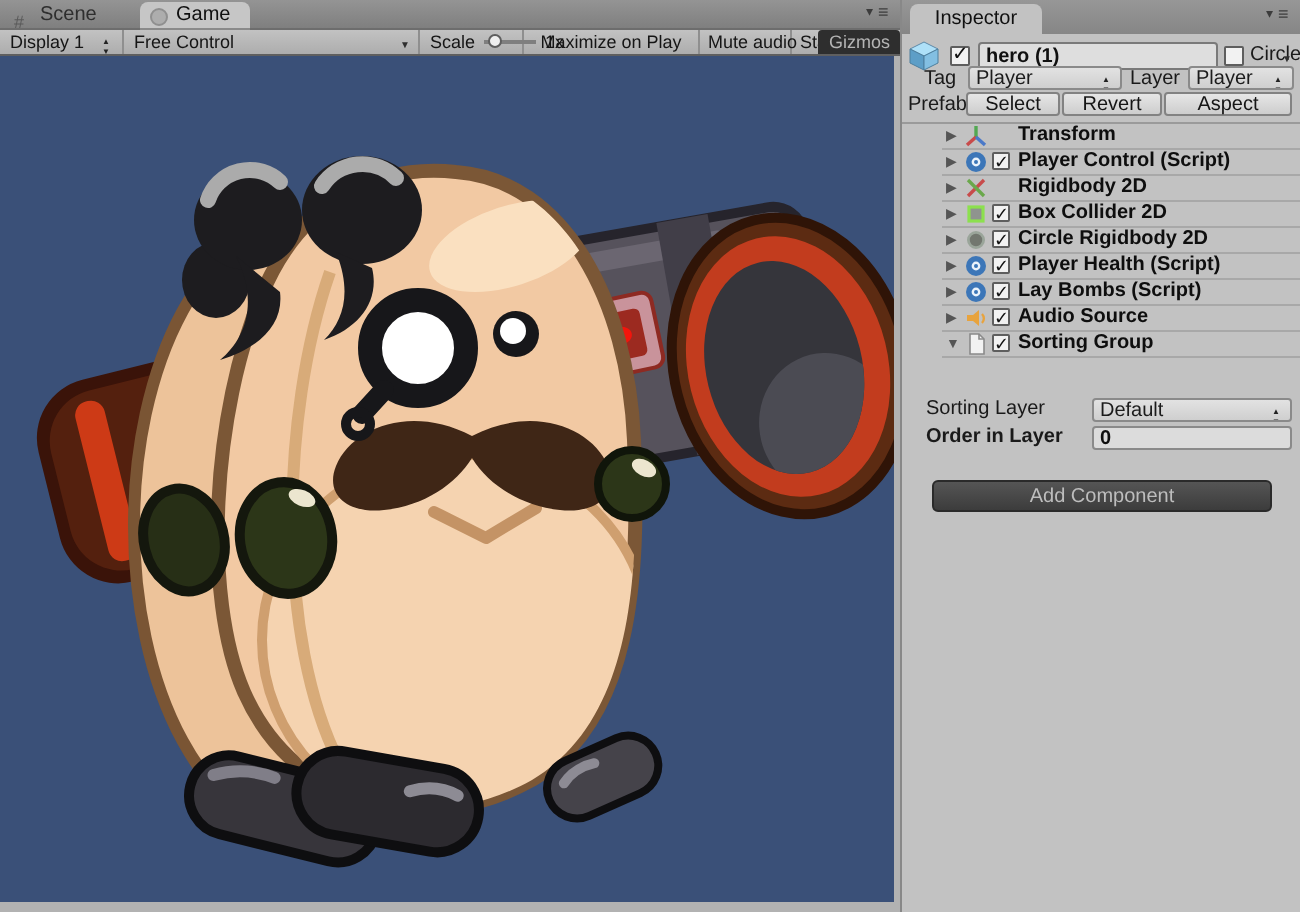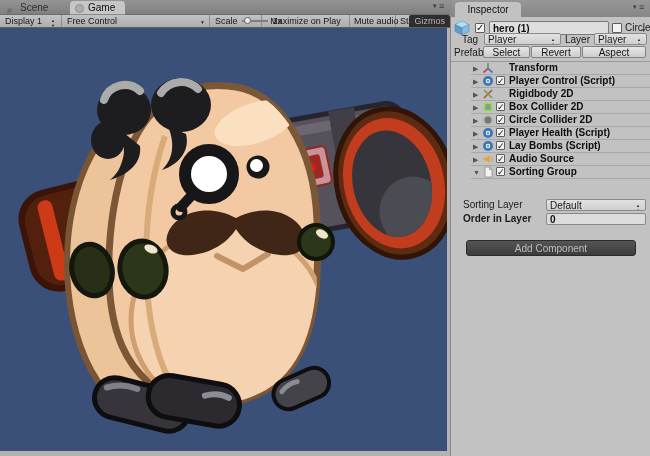--- a/index.html
+++ b/index.html
@@ -291,21 +291,21 @@
         <span class="clabel">Box Collider 2D</span>
         <span class="gear-icon"></span>
       </div>
 
       <div class="crow">
         <span class="fold"></span>
         <svg class="cicon" viewBox="0 0 12 12">
           <circle cx="6" cy="6" r="3.8" fill="#72776f" stroke="#9aa59a" stroke-width="1.4"></circle>
         </svg>
         <span class="cbx checked"></span>
-        <span class="clabel">Circle Collider 2D</span>
+        <span class="clabel">Circle Rigidbody 2D</span>
         <span class="gear-icon"></span>
       </div>
 
 
       <div class="crow">
         <span class="fold"></span>
         <svg class="cicon" viewBox="0 0 12 12">
           <circle cx="6" cy="6" r="5" fill="#3c76b8"></circle>
             <circle cx="6" cy="6" r="2.2" fill="#eaf2fa"></circle>
             <circle cx="6" cy="6" r="1" fill="#3c76b8"></circle>

